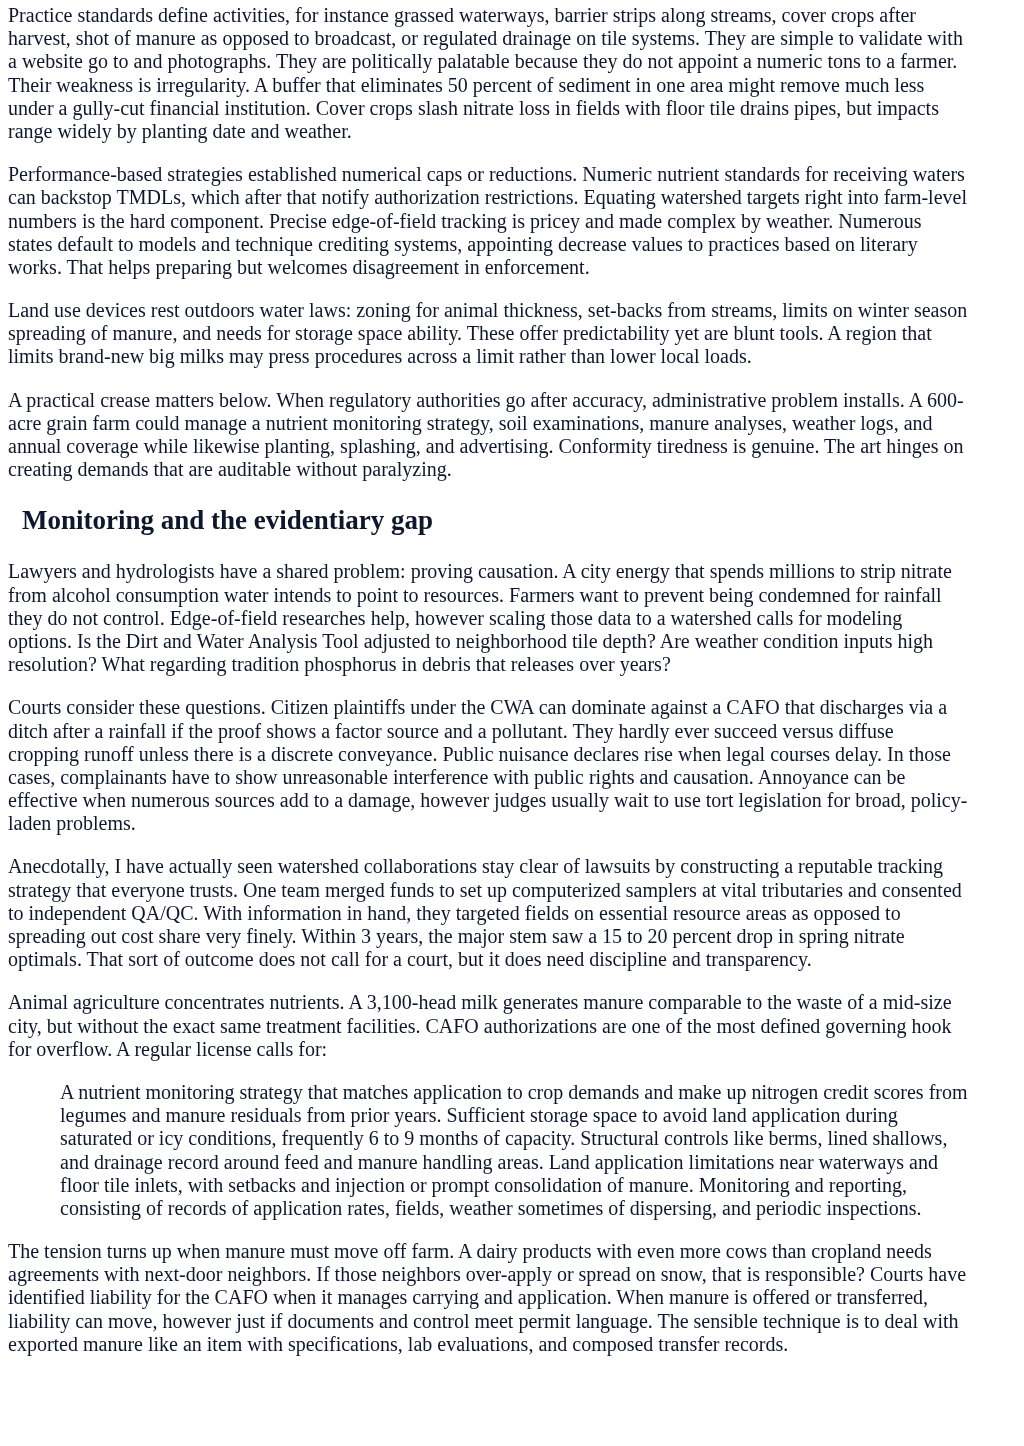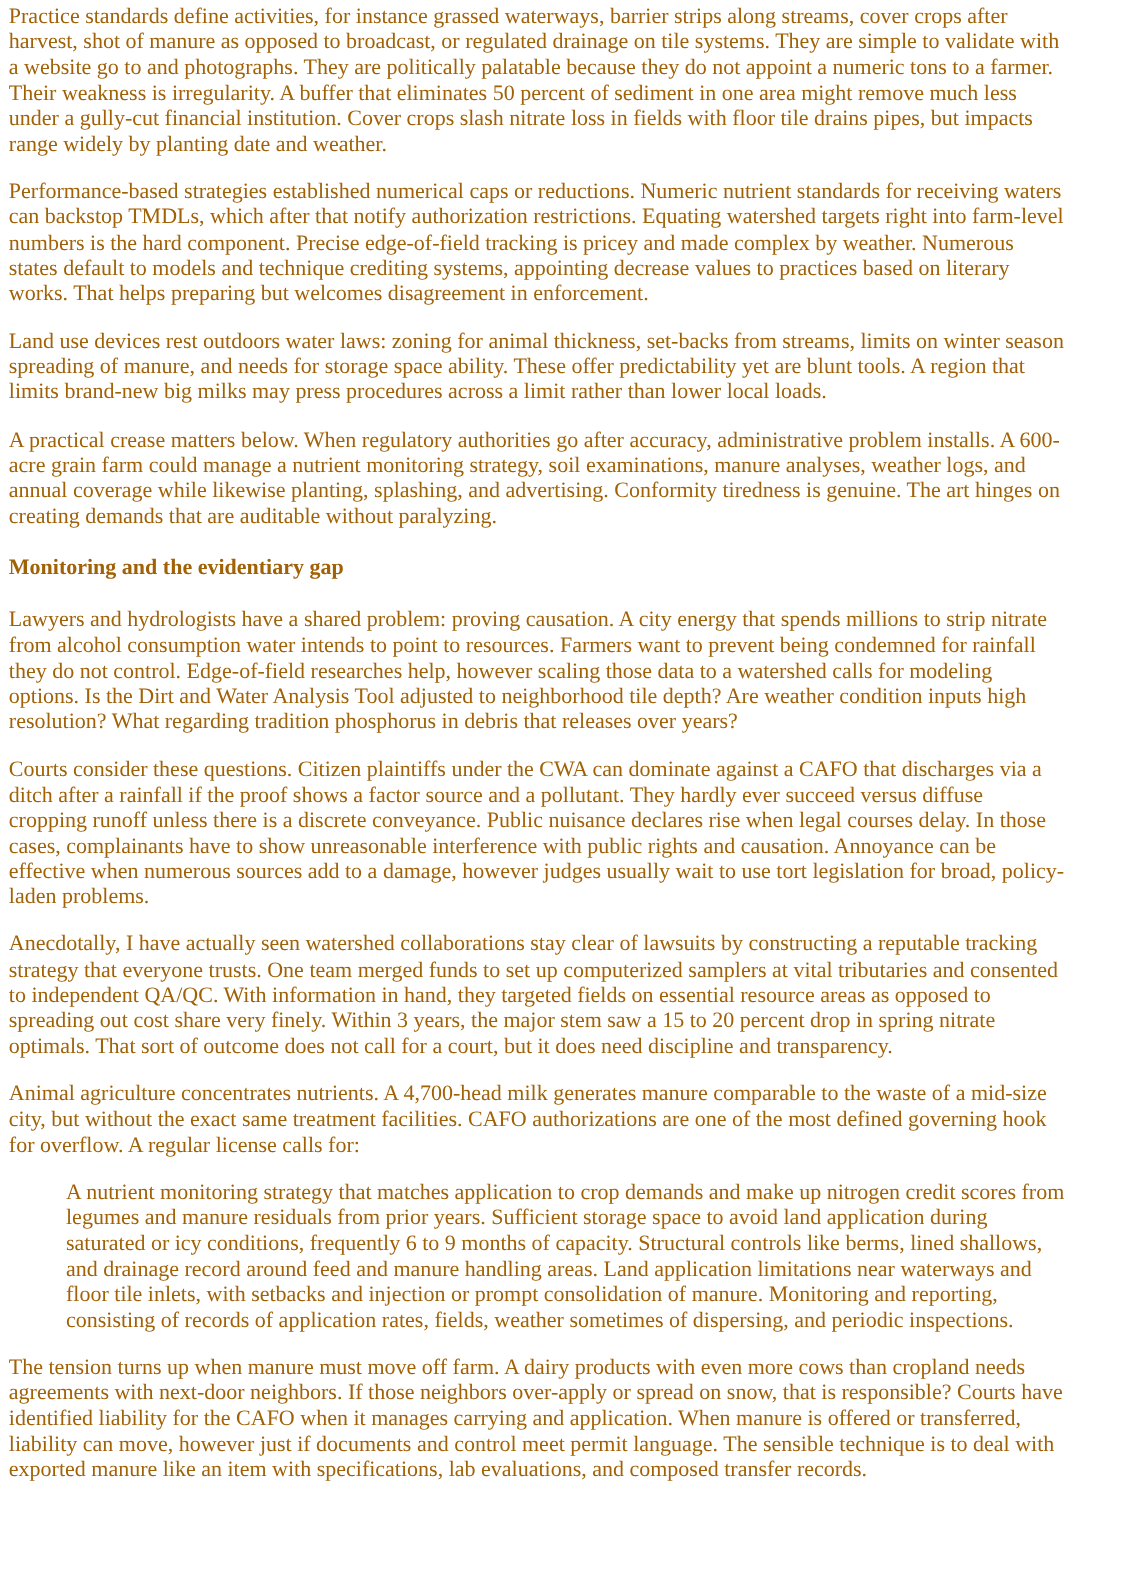--- a/index.html
+++ b/index.html
@@ -6,37 +6,37 @@
     margin: 0;
     padding: 0;
     background: #ffffff;
   }
   .page {
     width: 976px;
     min-height: 1446px;
     box-sizing: border-box;
     padding: 4px 8px 34px 8px;
     background: #ffffff;
-    color: #a16207;
+    color: #0f172a;
     font-family: "Liberation Serif", "DejaVu Serif", serif;
     font-size: 20px;
     line-height: 1.16;
   }
   .page p {
     margin: 20px 0;
   }
   .page p.first {
     margin-top: 0;
   }
   .page h2 {
     font-family: "Liberation Serif", "DejaVu Serif", serif;
-    font-size: 20px;
+    font-size: 27px;
     font-weight: bold;
     line-height: 1.15;
-    margin: 24px 0;
+    margin: 24px 14px;
   }
   .page .indent-block {
     margin: 16px 0;
     padding-left: 52px;
   }
 </style>
 </head>
 <body>
 
 <div class="page">
@@ -46,21 +46,21 @@
   <p>Land use devices rest outdoors water laws: zoning for animal thickness, set-backs from streams, limits on winter season spreading of manure, and needs for storage space ability. These offer predictability yet are blunt tools. A region that limits brand-new big milks may press procedures across a limit rather than lower local loads.</p>
   <p>A practical crease matters below. When regulatory authorities go after accuracy, administrative problem installs. A 600-acre grain farm could manage a nutrient monitoring strategy, soil examinations, manure analyses, weather logs, and annual coverage while likewise planting, splashing, and advertising. Conformity tiredness is genuine. The art hinges on creating demands that are auditable without paralyzing.</p>
 
   <h2>Monitoring and the evidentiary gap</h2>
 
   <p>Lawyers and hydrologists have a shared problem: proving causation. A city energy that spends millions to strip nitrate from alcohol consumption water intends to point to resources. Farmers want to prevent being condemned for rainfall they do not control. Edge-of-field researches help, however scaling those data to a watershed calls for modeling options. Is the Dirt and Water Analysis Tool adjusted to neighborhood tile depth? Are weather condition inputs high resolution? What regarding tradition phosphorus in debris that releases over years?</p>
   <p>Courts consider these questions. Citizen plaintiffs under the CWA can dominate against a CAFO that discharges via a ditch after a rainfall if the proof shows a factor source and a pollutant. They hardly ever succeed versus diffuse cropping runoff unless there is a discrete conveyance. Public nuisance declares rise when legal courses delay. In those cases, complainants have to show unreasonable interference with public rights and causation. Annoyance can be effective when numerous sources add to a damage, however judges usually wait to use tort legislation for broad, policy-laden problems.</p>
   <p>Anecdotally, I have actually seen watershed collaborations stay clear of lawsuits by constructing a reputable tracking strategy that everyone trusts. One team merged funds to set up computerized samplers at vital tributaries and consented to independent QA/QC. With information in hand, they targeted fields on essential resource areas as opposed to spreading out cost share very finely. Within 3 years, the major stem saw a 15 to 20 percent drop in spring nitrate optimals. That sort of outcome does not call for a court, but it does need discipline and transparency.</p>
 
 
-  <p>Animal agriculture concentrates nutrients. A 4,700-head milk generates manure comparable to the waste of a mid-size city, but without the exact same treatment facilities. CAFO authorizations are one of the most defined governing hook for overflow. A regular license calls for:</p>
+  <p>Animal agriculture concentrates nutrients. A 3,100-head milk generates manure comparable to the waste of a mid-size city, but without the exact same treatment facilities. CAFO authorizations are one of the most defined governing hook for overflow. A regular license calls for:</p>
 
   <div class="indent-block">
     <span>A nutrient monitoring strategy that matches application to crop demands and make up nitrogen credit scores from legumes and manure residuals from prior years. Sufficient storage space to avoid land application during saturated or icy conditions, frequently 6 to 9 months of capacity. Structural controls like berms, lined shallows, and drainage record around feed and manure handling areas. Land application limitations near waterways and floor tile inlets, with setbacks and injection or prompt consolidation of manure. Monitoring and reporting, consisting of records of application rates, fields, weather sometimes of dispersing, and periodic inspections.</span>
   </div>
 
   <p>The tension turns up when manure must move off farm. A dairy products with even more cows than cropland needs agreements with next-door neighbors. If those neighbors over-apply or spread on snow, that is responsible? Courts have identified liability for the CAFO when it manages carrying and application. When manure is offered or transferred, liability can move, however just if documents and control meet permit language. The sensible technique is to deal with exported manure like an item with specifications, lab evaluations, and composed transfer records.</p>
 
 </div>
 
 </body></html>

